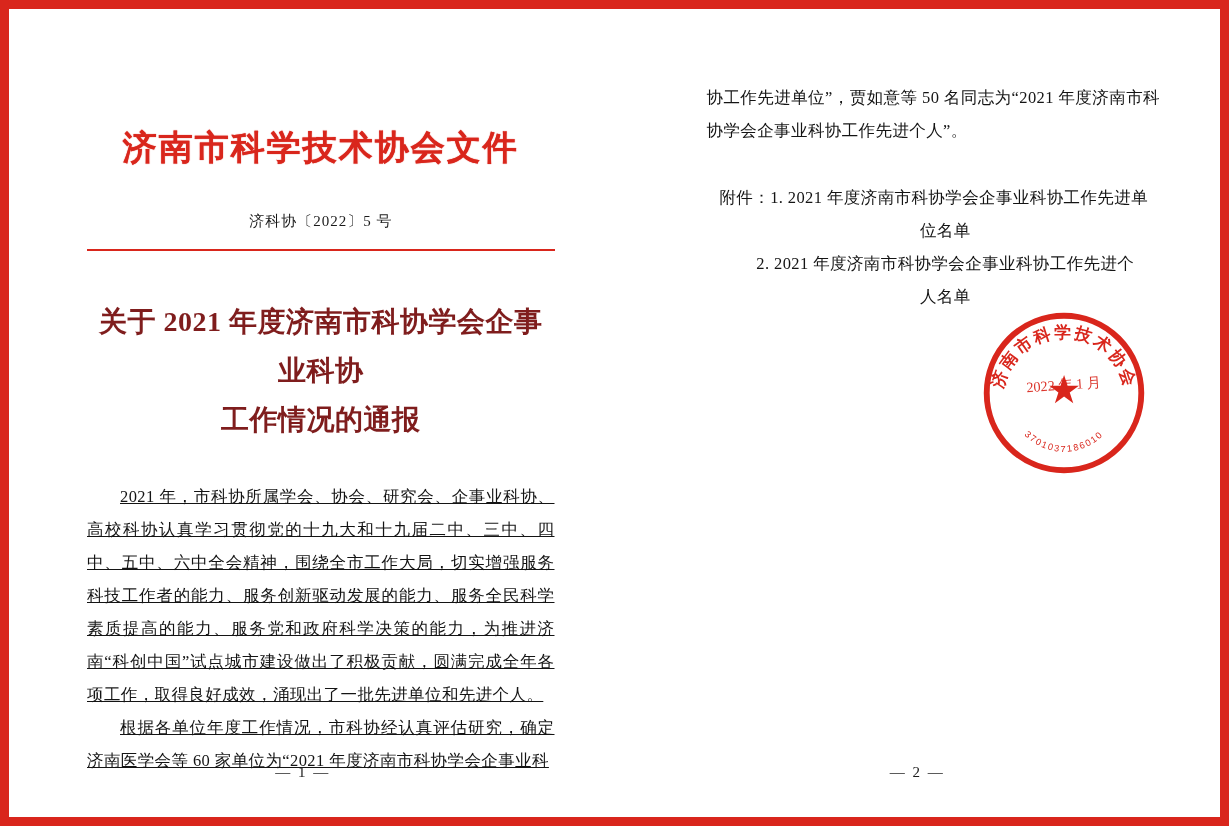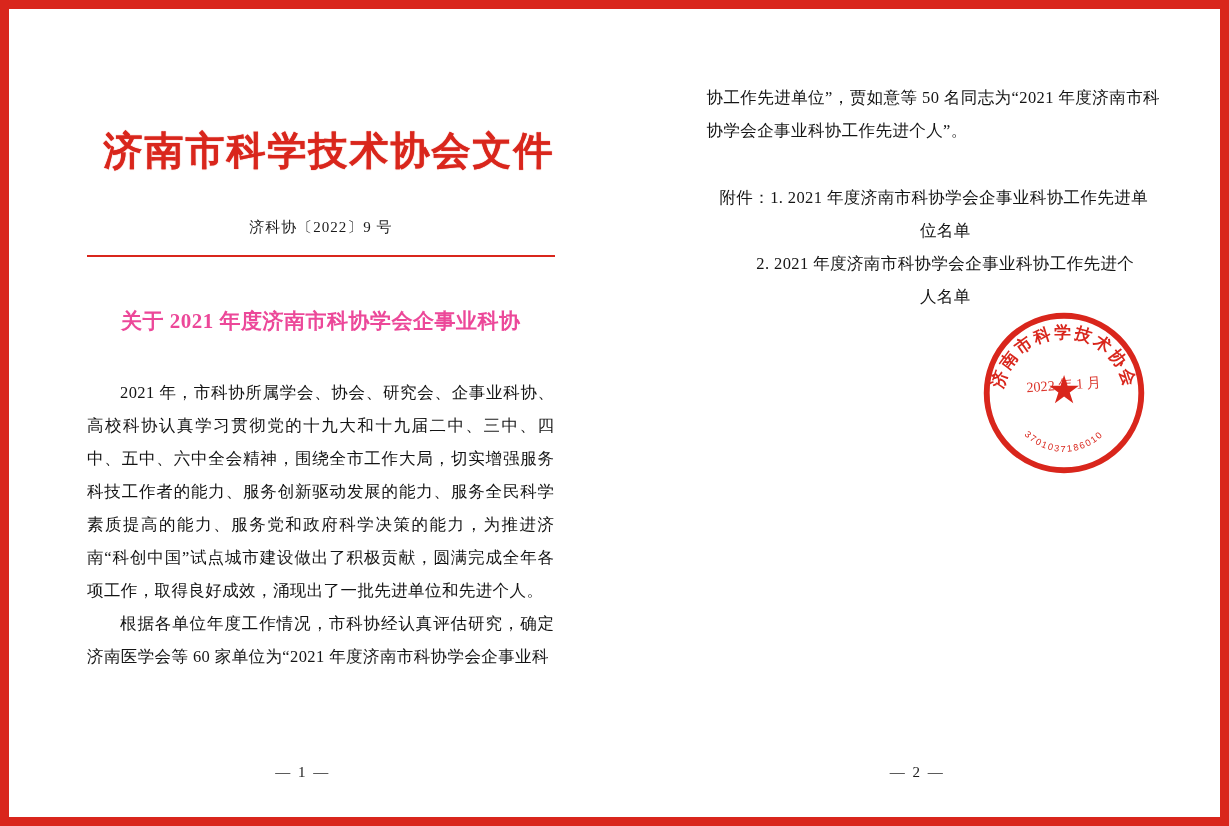--- a/index.html
+++ b/index.html
@@ -45,66 +45,66 @@
 
   
   .letterhead {
     margin-top: 118px;
     text-align: center;
   }
   .letterhead-title {
     color: #d9261c;
     font-family: "Liberation Serif", "DejaVu Serif", serif;
     font-weight: bold;
-    font-size: 39px;
+    font-size: 34px;
     letter-spacing: 2px;
     line-height: 1.25;
     white-space: nowrap;
     text-shadow: 0 0 1px #d9261c;
-    text-align: right;
   }
   .doc-number {
     margin-top: 42px;
     text-align: center;
     font-size: 15px;
     color: #1a1a1a;
     letter-spacing: 1px;
   }
   .red-rule {
     margin-top: 18px;
     height: 2px;
     background: #d9261c;
     width: 100%;
   }
 
   
   .doc-title {
     margin-top: 46px;
     text-align: center;
-    font-size: 21px;
+    font-size: 28px;
     font-weight: bold;
     line-height: 1.75;
-    color: #ec4899;
+    color: #7f1d1d;
     letter-spacing: 0.5px;
   }
 
   
   .body-text {
     margin-top: 36px;
     font-size: 16.5px;
     line-height: 2.0;
     color: #141414;
     letter-spacing: 0.4px;
     text-align: justify;
   }
   .para {
     margin: 0;
   }
   .para.indent {
     text-indent: 2em;
+    text-decoration: underline;
   }
 
   
   .right-top {
     margin-top: 72px;
     font-size: 16.5px;
     line-height: 2.0;
     color: #141414;
     letter-spacing: 0.4px;
     text-align: justify;
@@ -153,26 +153,27 @@
 </head>
 <body>
 
 <div class="page-wrap">
   <div class="inner">
 
     <div class="page page-left">
 
       <div class="letterhead">
         <div class="letterhead-title">济南市科学技术协会文件</div>
-        <div class="doc-number">济科协〔2022〕9 号</div>
+        <div class="doc-number">济科协〔2022〕5 号</div>
         <div class="red-rule"></div>
       </div>
 
       <div class="doc-title">
         <div>关于 2021 年度济南市科协学会企事业科协</div>
+        <div>工作情况的通报</div>
       </div>
 
       <div class="body-text">
         <p class="para indent">2021 年，市科协所属学会、协会、研究会、企事业科协、高校科协认真学习贯彻党的十九大和十九届二中、三中、四中、五中、六中全会精神，围绕全市工作大局，切实增强服务科技工作者的能力、服务创新驱动发展的能力、服务全民科学素质提高的能力、服务党和政府科学决策的能力，为推进济南“科创中国”试点城市建设做出了积极贡献，圆满完成全年各项工作，取得良好成效，涌现出了一批先进单位和先进个人。</p>
         <p class="para indent">根据各单位年度工作情况，市科协经认真评估研究，确定济南医学会等 60 家单位为“2021 年度济南市科协学会企事业科</p>
       </div>
 
       <div class="page-number">— 1 —</div>
     </div>
 

